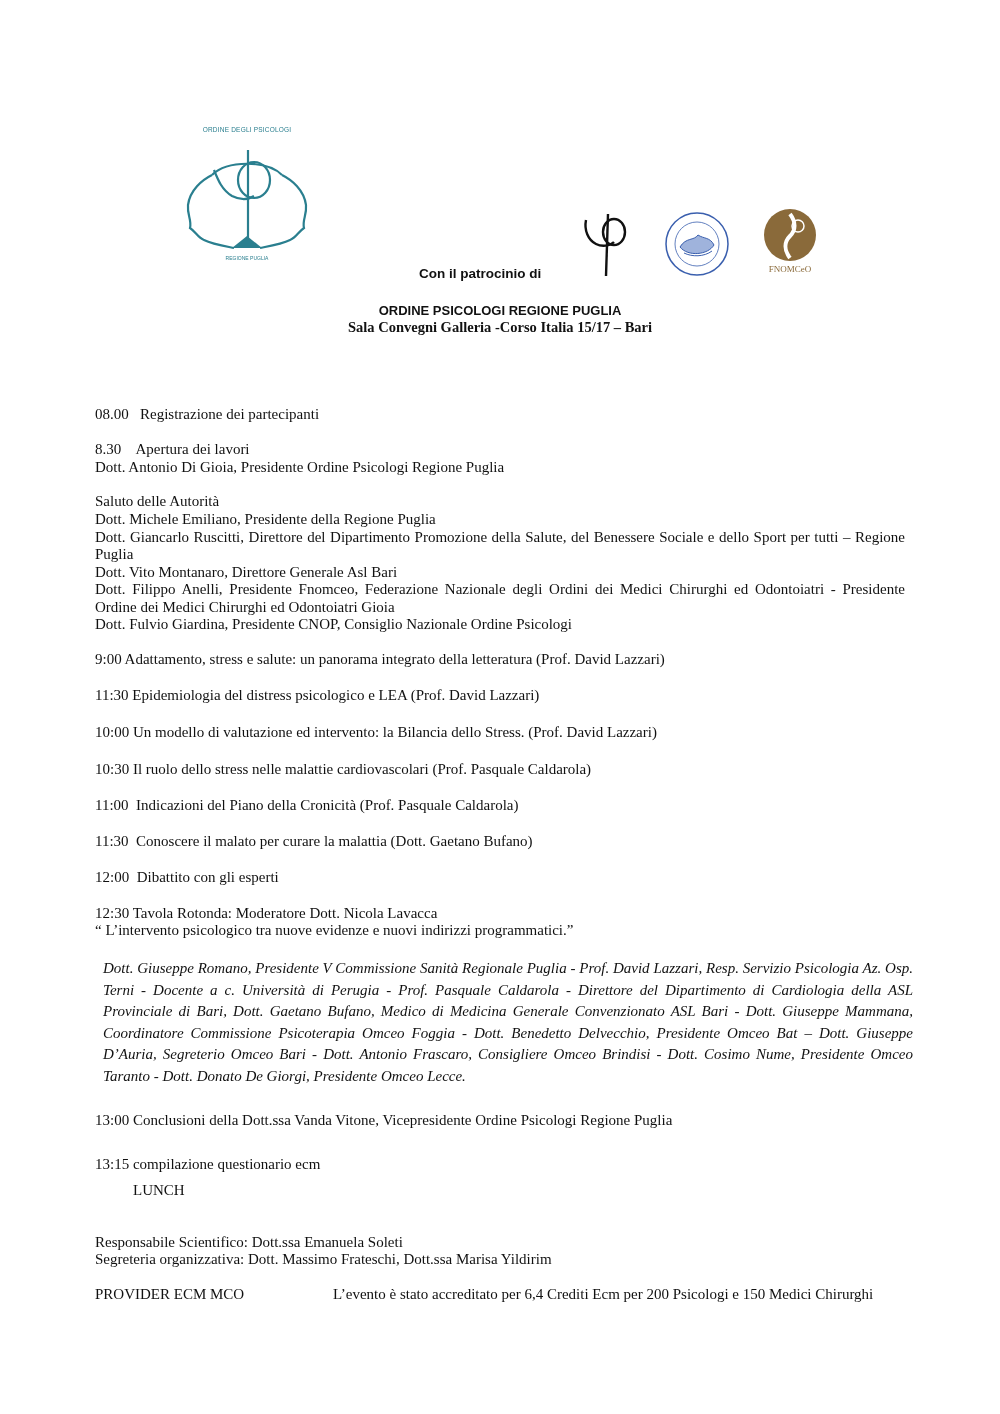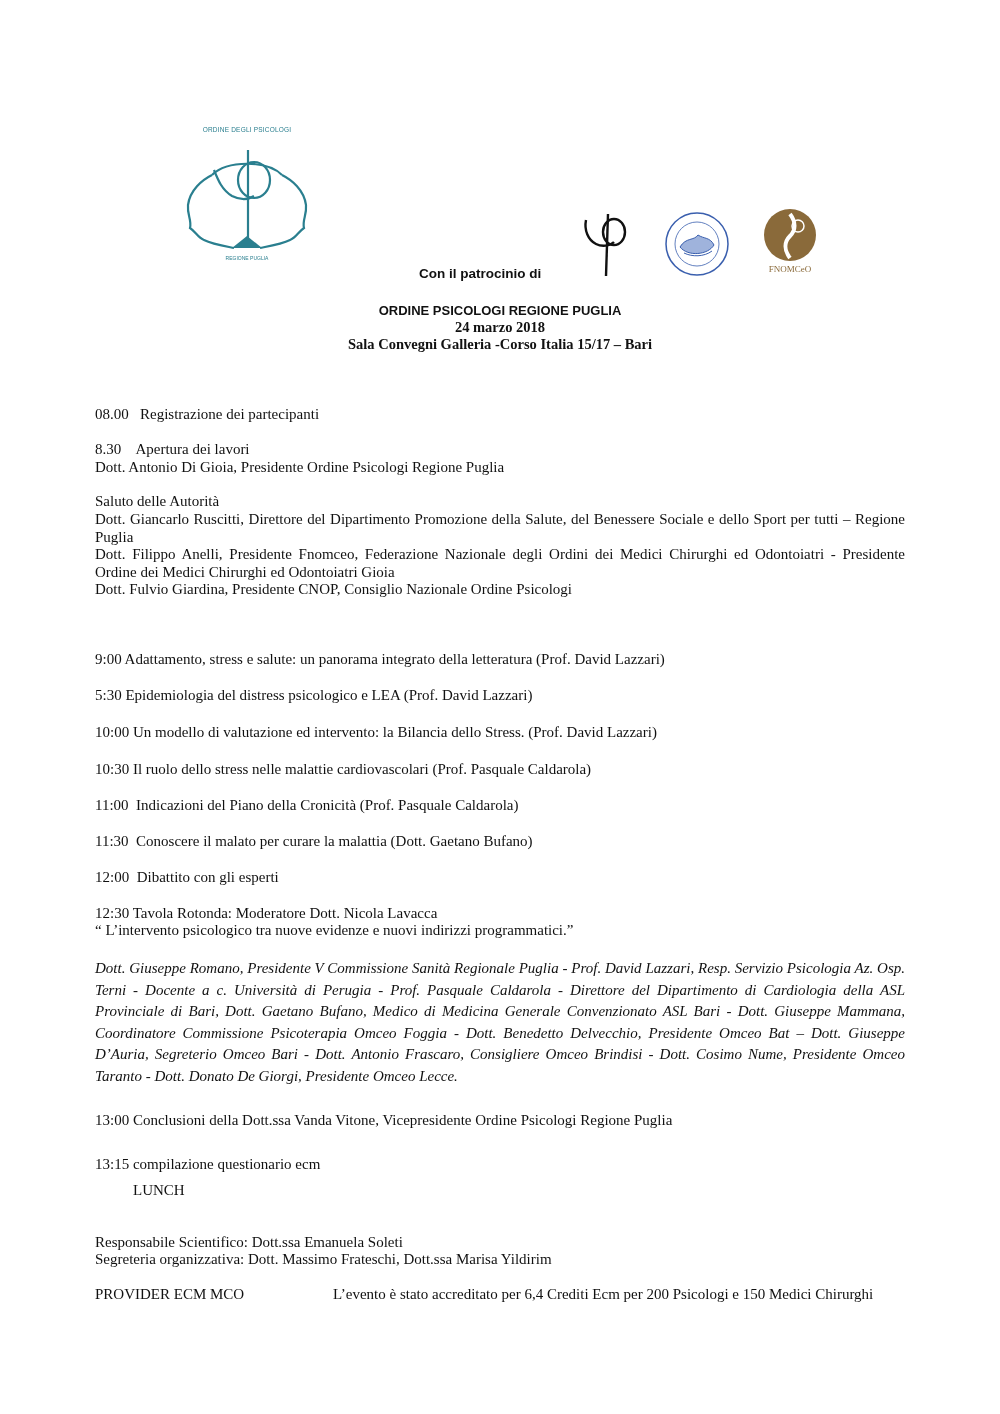--- a/index.html
+++ b/index.html
@@ -13,21 +13,21 @@
   .logo-psi { left: 582px; top: 210px; width: 52px; height: 68px; }
   .logo-omceo { left: 664px; top: 211px; width: 66px; height: 66px; }
   .logo-fnom { left: 762px; top: 208px; width: 56px; height: 72px; }
   .fnom-label { position: absolute; left: 0; right: 0; top: 56px; text-align: center; font-family: "Liberation Serif", serif; font-size: 9px; color: #8a6a3a; }
   .header-block { left: 0; width: 1000px; top: 302px; text-align: center; }
   .org { font-family: "Liberation Sans", sans-serif; font-weight: bold; font-size: 13px; line-height: 17px; }
   .title { font-style: italic; font-weight: bold; font-size: 14.5px; line-height: 17px; }
   .date, .venue { font-weight: bold; font-size: 14.5px; line-height: 17px; }
   .prog { left: 95px; width: 810px; }
   .justify { text-align: justify; }
-  .italic { font-style: italic; }
+  .italic { font-style: italic; margin-left: 8px; }
   .lunch { left: 133px; }
   .provider-left { left: 95px; }
   .provider-right { left: 333px; }
   p { margin: 0; }
 </style>
 </head>
 <body>
 
 <div class="abs logo-op">
   <div class="t1">ORDINE DEGLI PSICOLOGI</div>
@@ -70,38 +70,39 @@
   <svg width="56" height="56" viewBox="0 0 56 56">
     <circle cx="28" cy="27" r="26" fill="#8a6a3a"></circle>
     <path d="M28 6 C34 14 34 22 28 28 C22 34 22 42 28 50" fill="none" stroke="#ffffff" stroke-width="4"></path>
     <circle cx="36" cy="18" r="6" fill="none" stroke="#ffffff" stroke-width="1.5"></circle>
   </svg>
   <div class="fnom-label">FNOMCeO</div>
 </div>
 
 <div class="abs header-block">
   <div class="org">ORDINE PSICOLOGI REGIONE PUGLIA</div>
-  <div class="date">24 marzo 2018</div>
   <div class="venue">Sala Convegni Galleria -Corso Italia 15/17 – Bari</div>
 </div>
 
 <div class="abs prog serif" style="top:406px; white-space:pre;">08.00   Registrazione dei partecipanti</div>
 
 <div class="abs prog serif" style="top:441px; white-space:pre;">8.30    Apertura dei lavori</div>
 <div class="abs prog serif" style="top:459px;">Dott. Antonio Di Gioia, Presidente Ordine Psicologi Regione Puglia</div>
 
 <div class="abs prog serif" style="top:493px;">Saluto delle Autorità</div>
 <div class="abs prog serif justify" style="top:511px;">
+  <p>Dott. Michele Emiliano, Presidente della Regione Puglia</p>
   <p>Dott. Giancarlo Ruscitti, Direttore del Dipartimento Promozione della Salute, del Benessere Sociale e dello Sport per tutti – Regione Puglia</p>
+  <p>Dott. Vito Montanaro, Direttore Generale Asl Bari</p>
   <p>Dott. Filippo Anelli, Presidente Fnomceo, Federazione Nazionale degli Ordini dei Medici Chirurghi ed Odontoiatri - Presidente Ordine dei Medici Chirurghi ed Odontoiatri Gioia</p>
   <p>Dott. Fulvio Giardina, Presidente CNOP, Consiglio Nazionale Ordine Psicologi</p>
 </div>
 
 <div class="abs prog serif" style="top:651px; white-space:pre;">9:00 Adattamento, stress e salute: un panorama integrato della letteratura (Prof. David Lazzari)</div>
-<div class="abs prog serif" style="top:687px; white-space:pre;">5:30 Epidemiologia del distress psicologico e LEA (Prof. David Lazzari)</div>
+<div class="abs prog serif" style="top:687px; white-space:pre;">11:30 Epidemiologia del distress psicologico e LEA (Prof. David Lazzari)</div>
 <div class="abs prog serif" style="top:724px; white-space:pre;">10:00 Un modello di valutazione ed intervento: la Bilancia dello Stress. (Prof. David Lazzari)</div>
 <div class="abs prog serif" style="top:761px; white-space:pre;">10:30 Il ruolo dello stress nelle malattie cardiovascolari (Prof. Pasquale Caldarola)</div>
 <div class="abs prog serif" style="top:797px; white-space:pre;">11:00  Indicazioni del Piano della Cronicità (Prof. Pasquale Caldarola)</div>
 <div class="abs prog serif" style="top:833px; white-space:pre;">11:30  Conoscere il malato per curare la malattia (Dott. Gaetano Bufano)</div>
 <div class="abs prog serif" style="top:869px; white-space:pre;">12:00  Dibattito con gli esperti</div>
 
 <div class="abs prog serif" style="top:905px;">12:30 Tavola Rotonda: Moderatore Dott. Nicola Lavacca</div>
 <div class="abs prog serif" style="top:922px;">“ L’intervento psicologico tra nuove evidenze e nuovi indirizzi programmatici.”</div>
 
 <div class="abs prog serif justify italic" style="top:958px; line-height:21.5px;">Dott. Giuseppe Romano, Presidente V Commissione Sanità Regionale Puglia  -  Prof. David Lazzari, Resp. Servizio Psicologia Az. Osp. Terni - Docente a c. Università di Perugia - Prof. Pasquale Caldarola - Direttore del Dipartimento di Cardiologia della ASL Provinciale di Bari, Dott. Gaetano Bufano, Medico di Medicina Generale Convenzionato ASL Bari - Dott. Giuseppe Mammana, Coordinatore Commissione Psicoterapia Omceo Foggia - Dott. Benedetto Delvecchio, Presidente Omceo Bat – Dott. Giuseppe D’Auria, Segreterio Omceo Bari - Dott.  Antonio Frascaro, Consigliere Omceo Brindisi - Dott. Cosimo Nume, Presidente Omceo Taranto - Dott. Donato De Giorgi, Presidente Omceo Lecce.</div>

